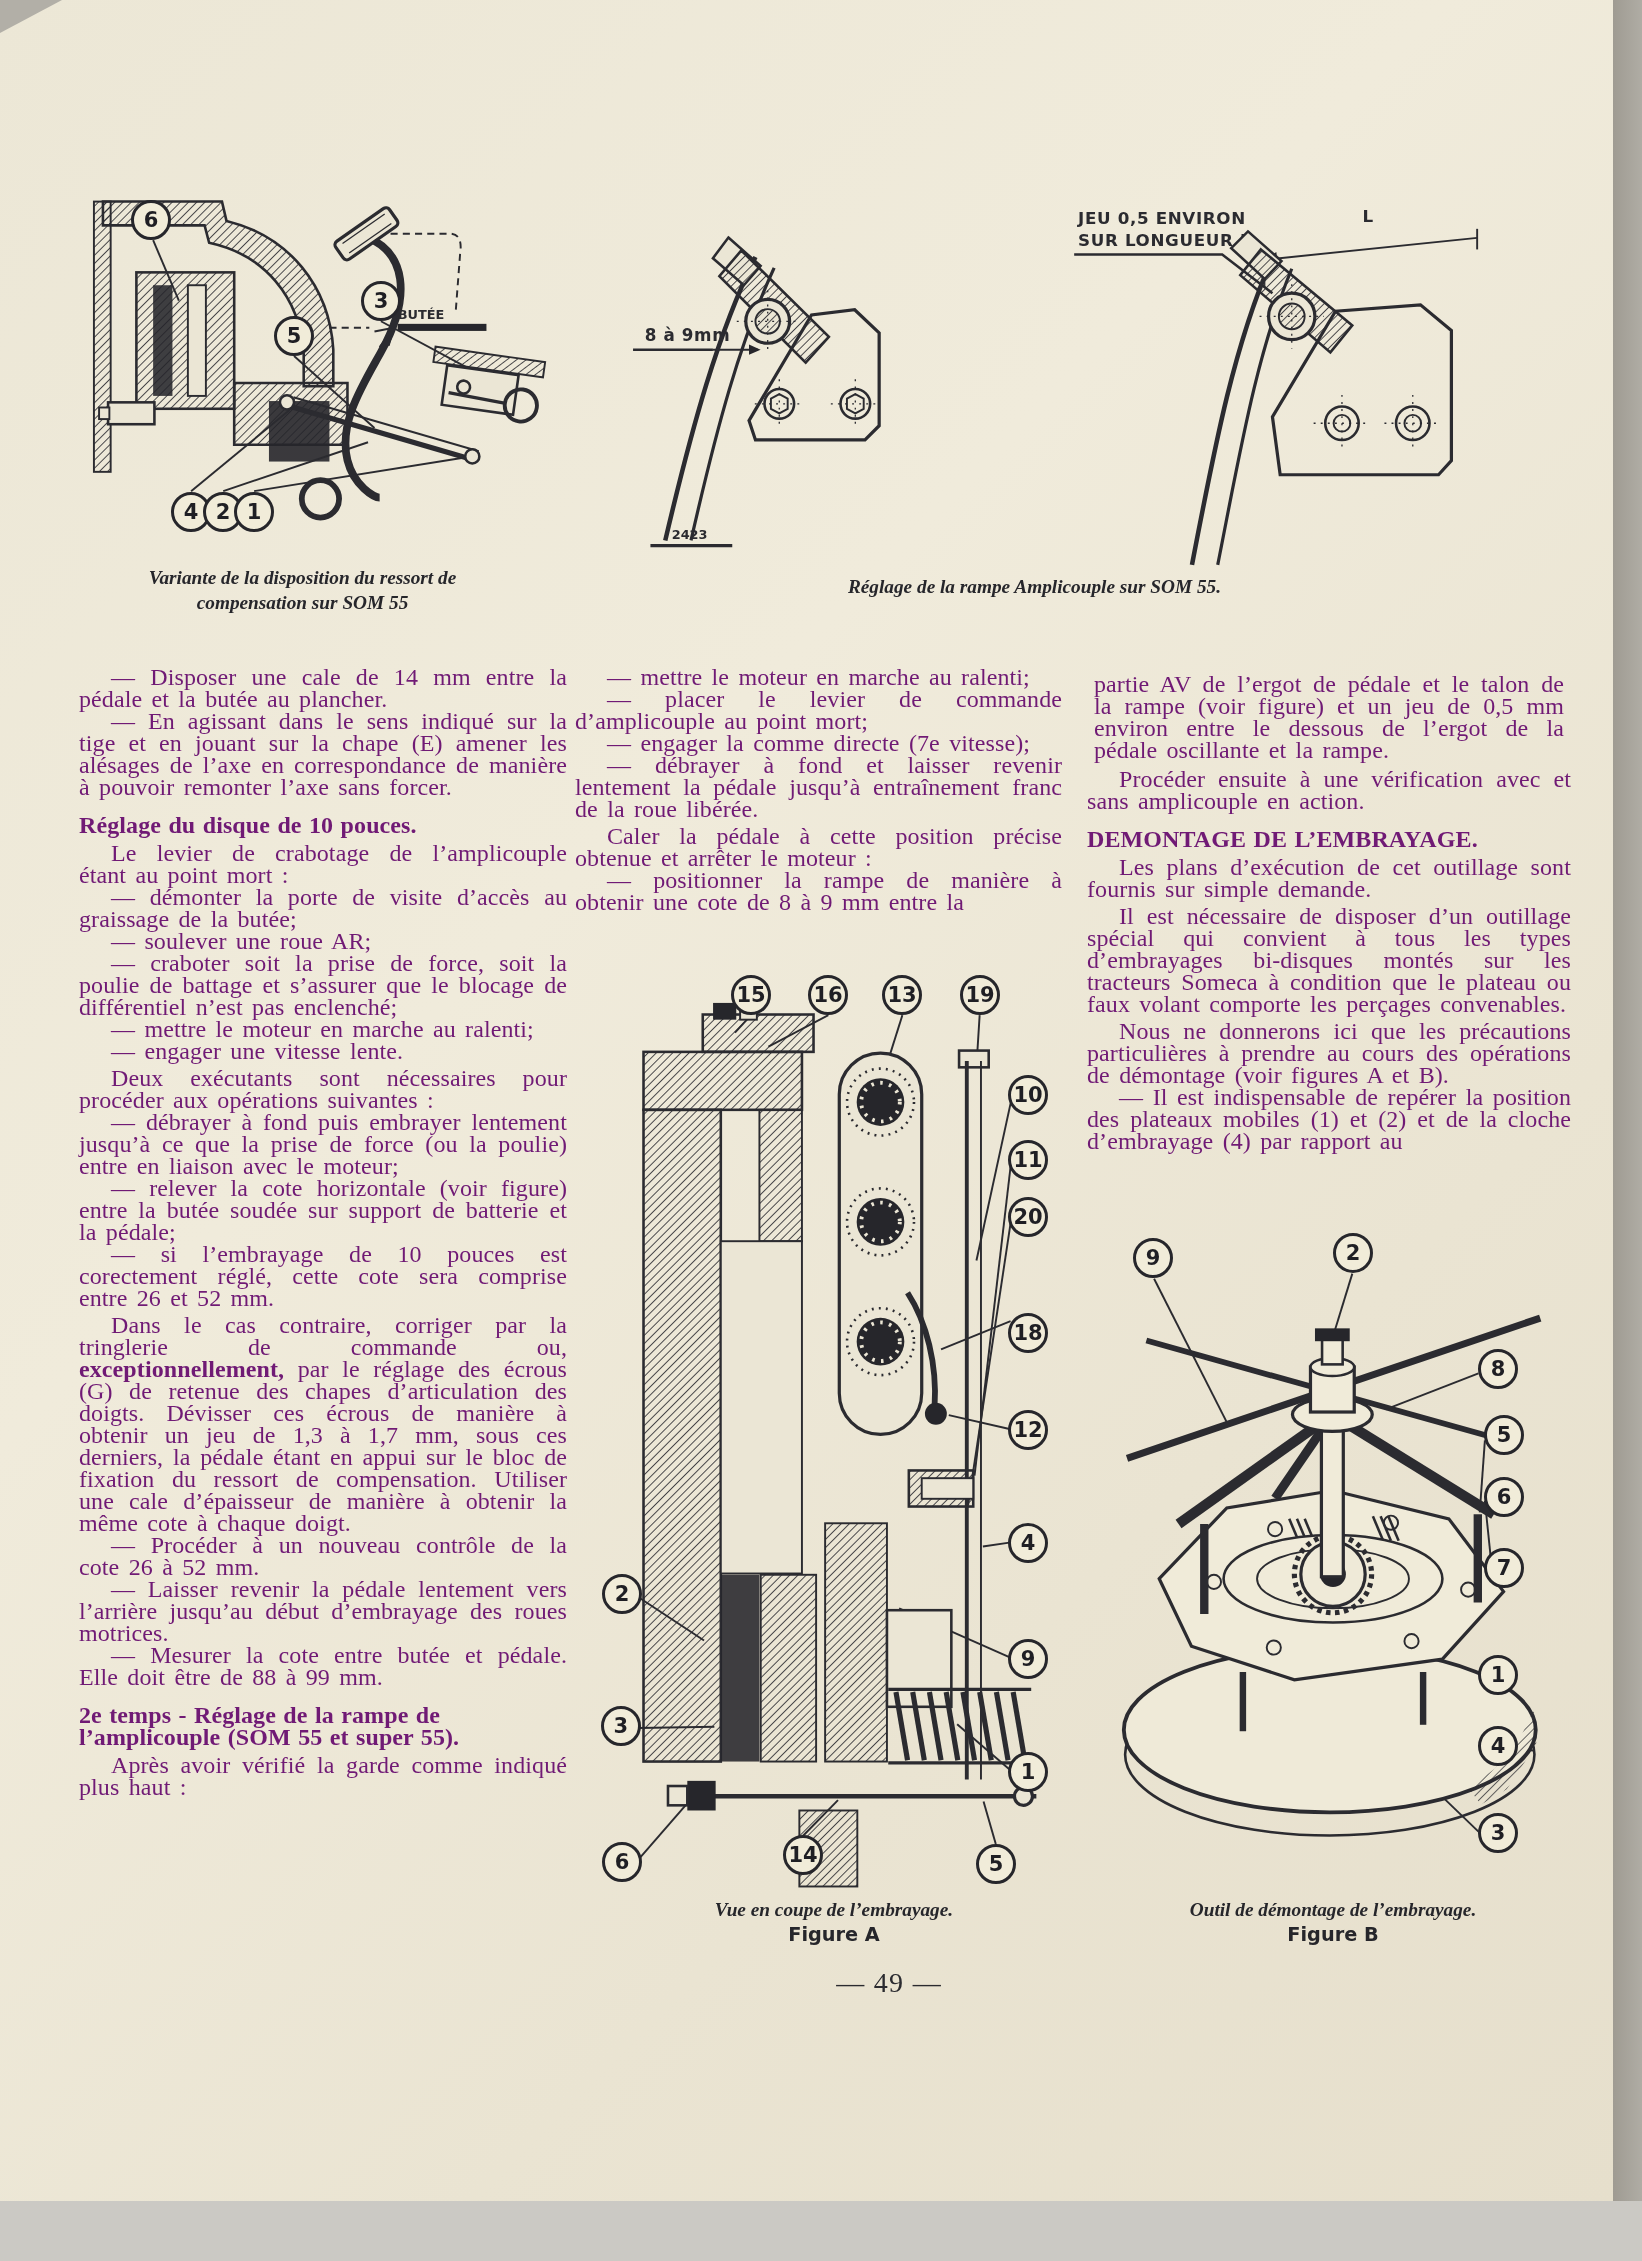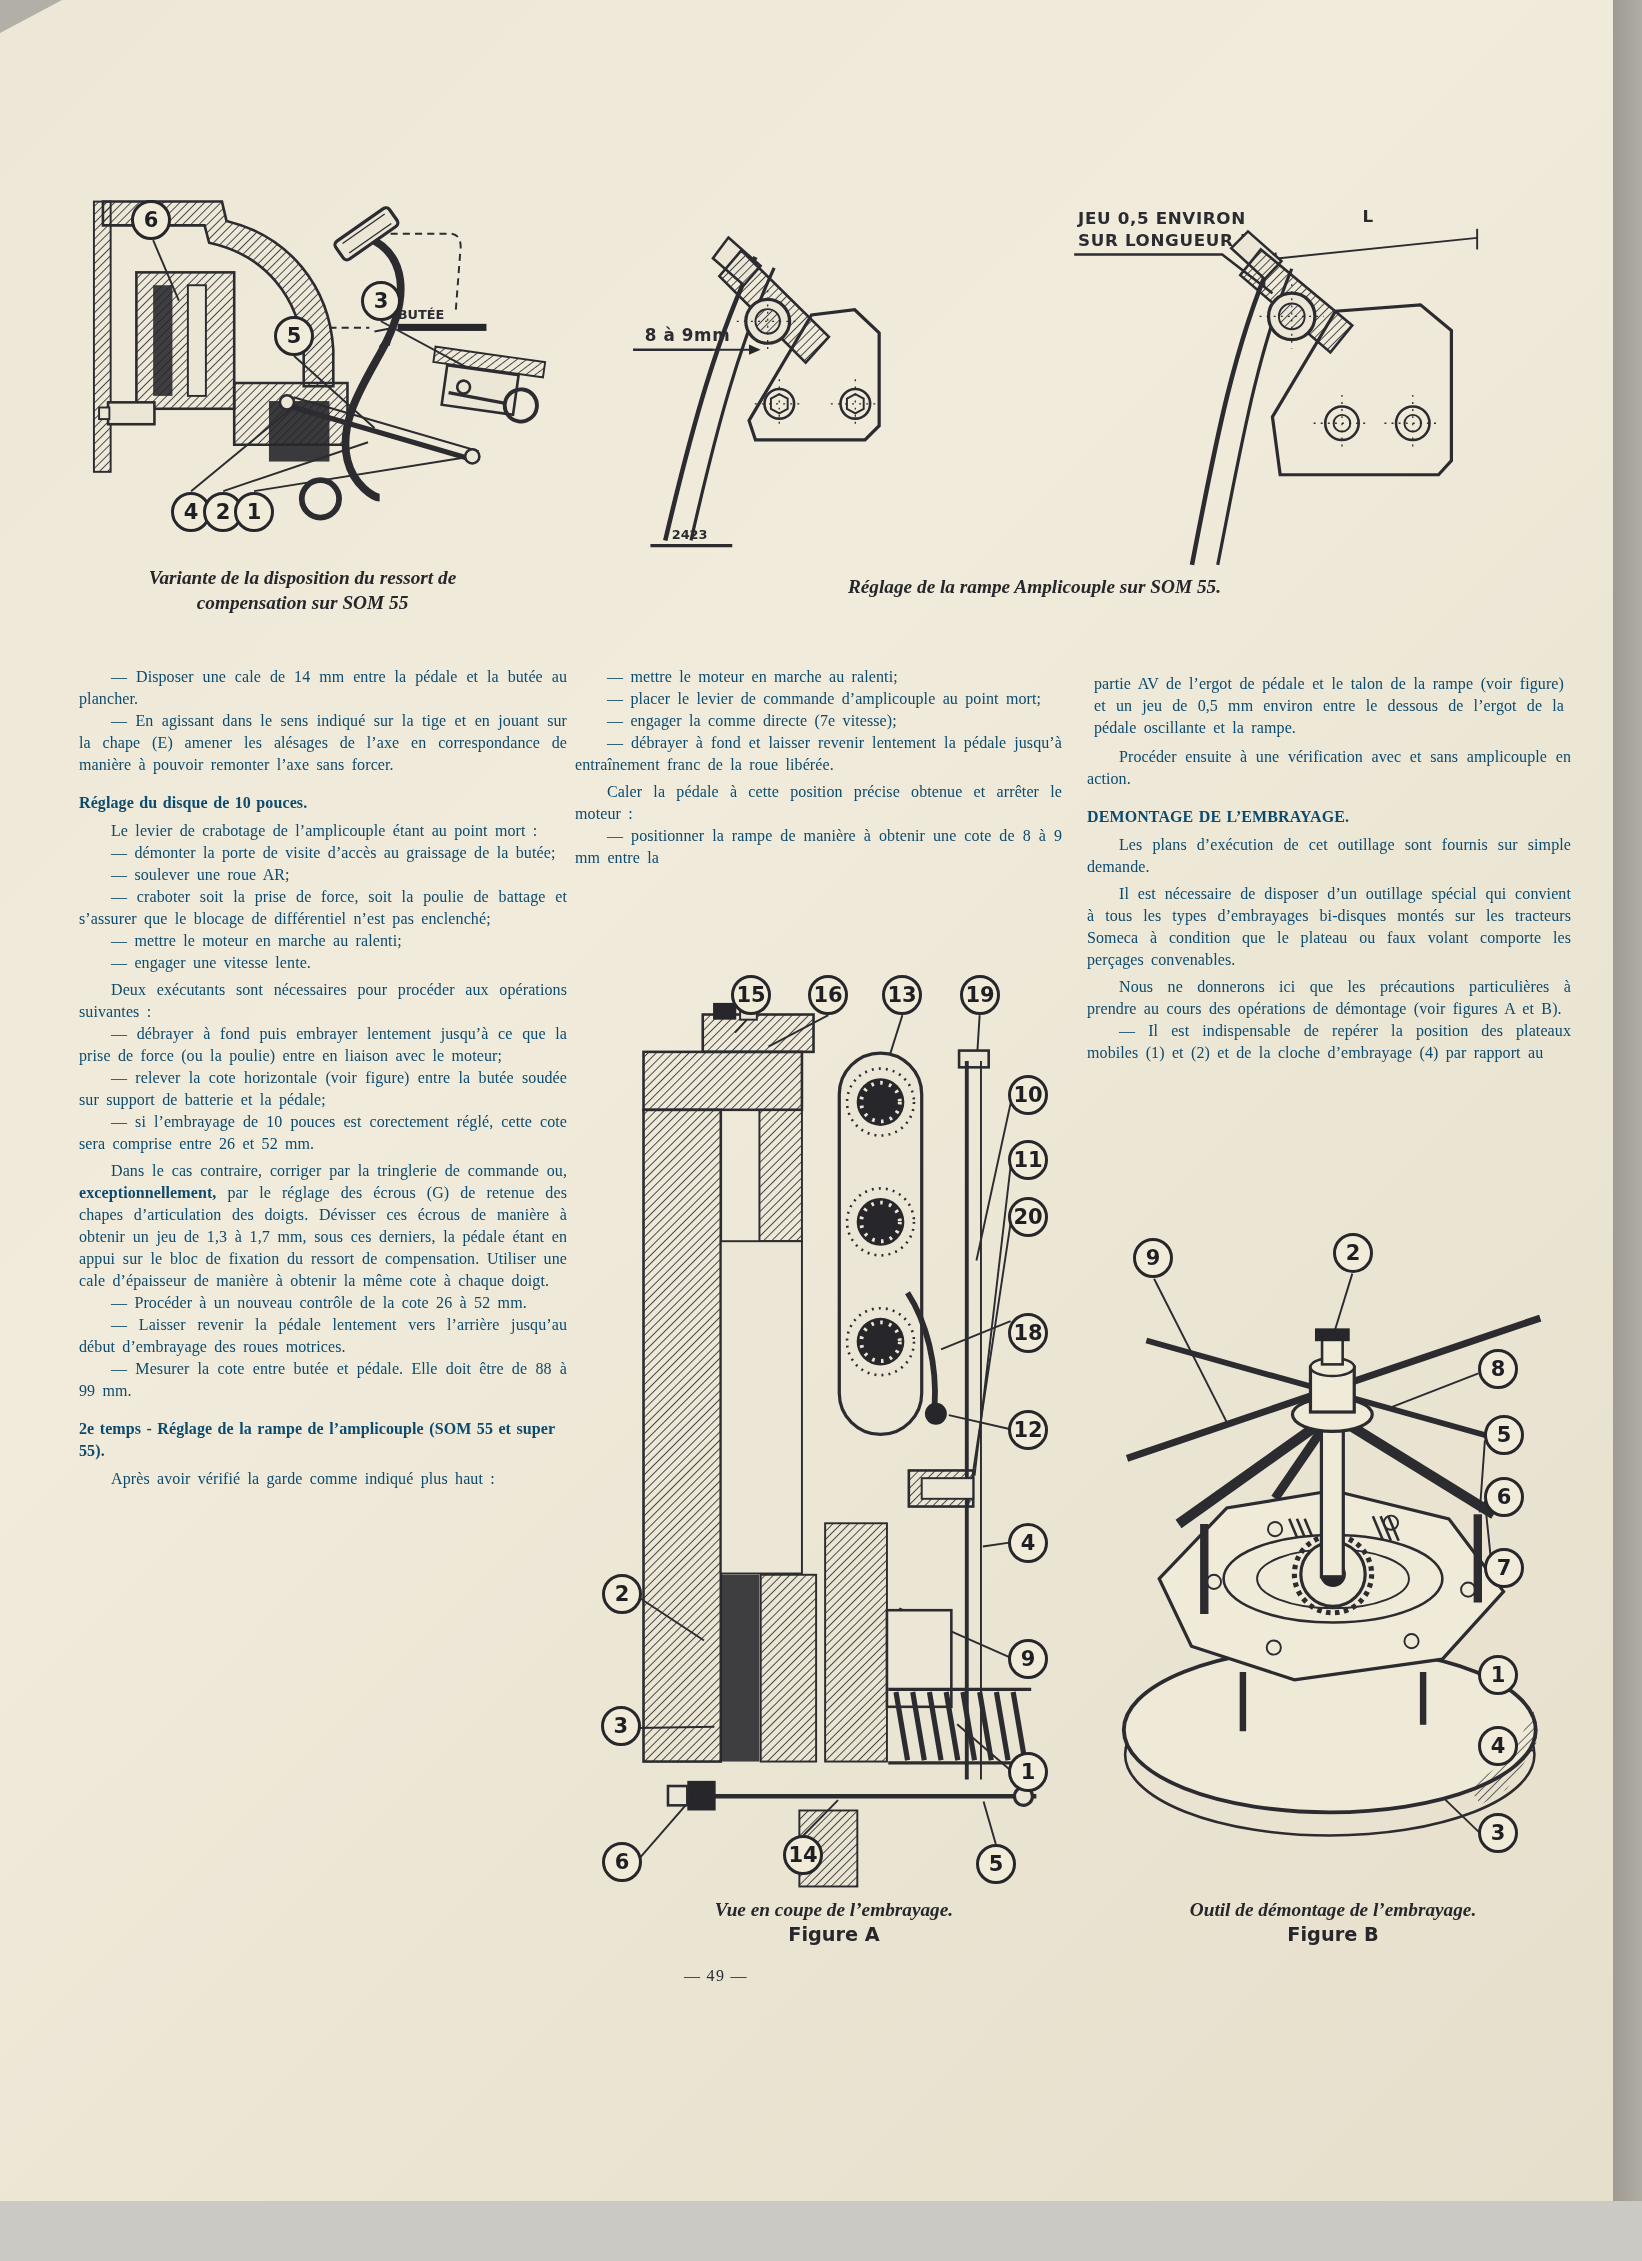--- a/index.html
+++ b/index.html
@@ -4,36 +4,36 @@
 <style>
   html,body{margin:0;padding:0;background:#b4b1a9;}
   #stage{position:relative;width:1643px;height:2261px;overflow:hidden;font-family:"Liberation Serif",serif;}
   #paper{position:absolute;left:0;top:0;width:1613px;height:2201px;
          background:linear-gradient(135deg,#ece7d6 0%,#f0ebdb 38%,#eae4d2 70%,#e6dfcc 100%);}
   .edge-right{position:absolute;left:1613px;top:0;width:30px;height:2201px;background:linear-gradient(90deg,#9f9b92,#b0ada5);}
   .edge-bottom{position:absolute;left:0;top:2201px;width:1643px;height:61px;background:#cbc9c4;}
   .corner-tl{position:absolute;left:0;top:0;width:0;height:0;border-top:33px solid #b2afa7;border-right:62px solid transparent;}
 
   
-  .col{position:absolute;color:#0c4a6e;font-size:16px;line-height:22px;}
+  .col{position:absolute;color:#701a75;font-size:24px;line-height:22px;}
   .col p{margin:0;text-align:justify;text-indent:32px;word-spacing:3.2px;letter-spacing:0.1px;}
   .col p.t-dash{margin:0;}
   .col p.t-plain{margin:5.2px 0 0;}
   .col p.t-cont{margin:7px;text-indent:0;}
   .col p.t-head{margin:15.5px 0 6.4px;font-weight:bold;text-indent:0;text-align:left;word-spacing:1.3px;}
   .col p b{font-weight:bold;}
 
   .fig{position:absolute;}
   .fig svg{position:absolute;left:0;top:0;}
   .callout{position:absolute;width:40px;height:40px;box-sizing:border-box;border:3.2px solid #26262b;border-radius:50%;
            background:#f1ecd9;font:bold 21px "DejaVu Sans",sans-serif;color:#1f1f24;
            display:flex;align-items:center;justify-content:center;z-index:3;}
   .fig-caption{position:absolute;text-align:center;font-style:italic;font-weight:bold;font-size:19.3px;line-height:24.5px;color:#26262b;}
   .fig-caption .figletter{display:block;font-style:normal;font-weight:bold;font-family:"DejaVu Sans",sans-serif;font-size:19.3px;}
-  .page-num{position:absolute;text-align:left;font-size:16px;color:#2b2b30;letter-spacing:1.3px;}
+  .page-num{position:absolute;text-align:right;font-size:28px;color:#2b2b30;letter-spacing:1.3px;}
 
   .k{stroke:#2b2b30;}
   .fn{fill:none;}
   .fd{fill:#26262b;stroke:none;}
   .fp{fill:#ebe6d5;}
   .ann{font:bold 26px "DejaVu Sans",sans-serif;fill:#2b2b30;letter-spacing:1px;}
   .ann-sm{font:bold 20px "DejaVu Sans",sans-serif;fill:#2b2b30;}
   .dsh{stroke-dasharray:11 8;}
   .dot{stroke-dasharray:3 8;}
 </style>

